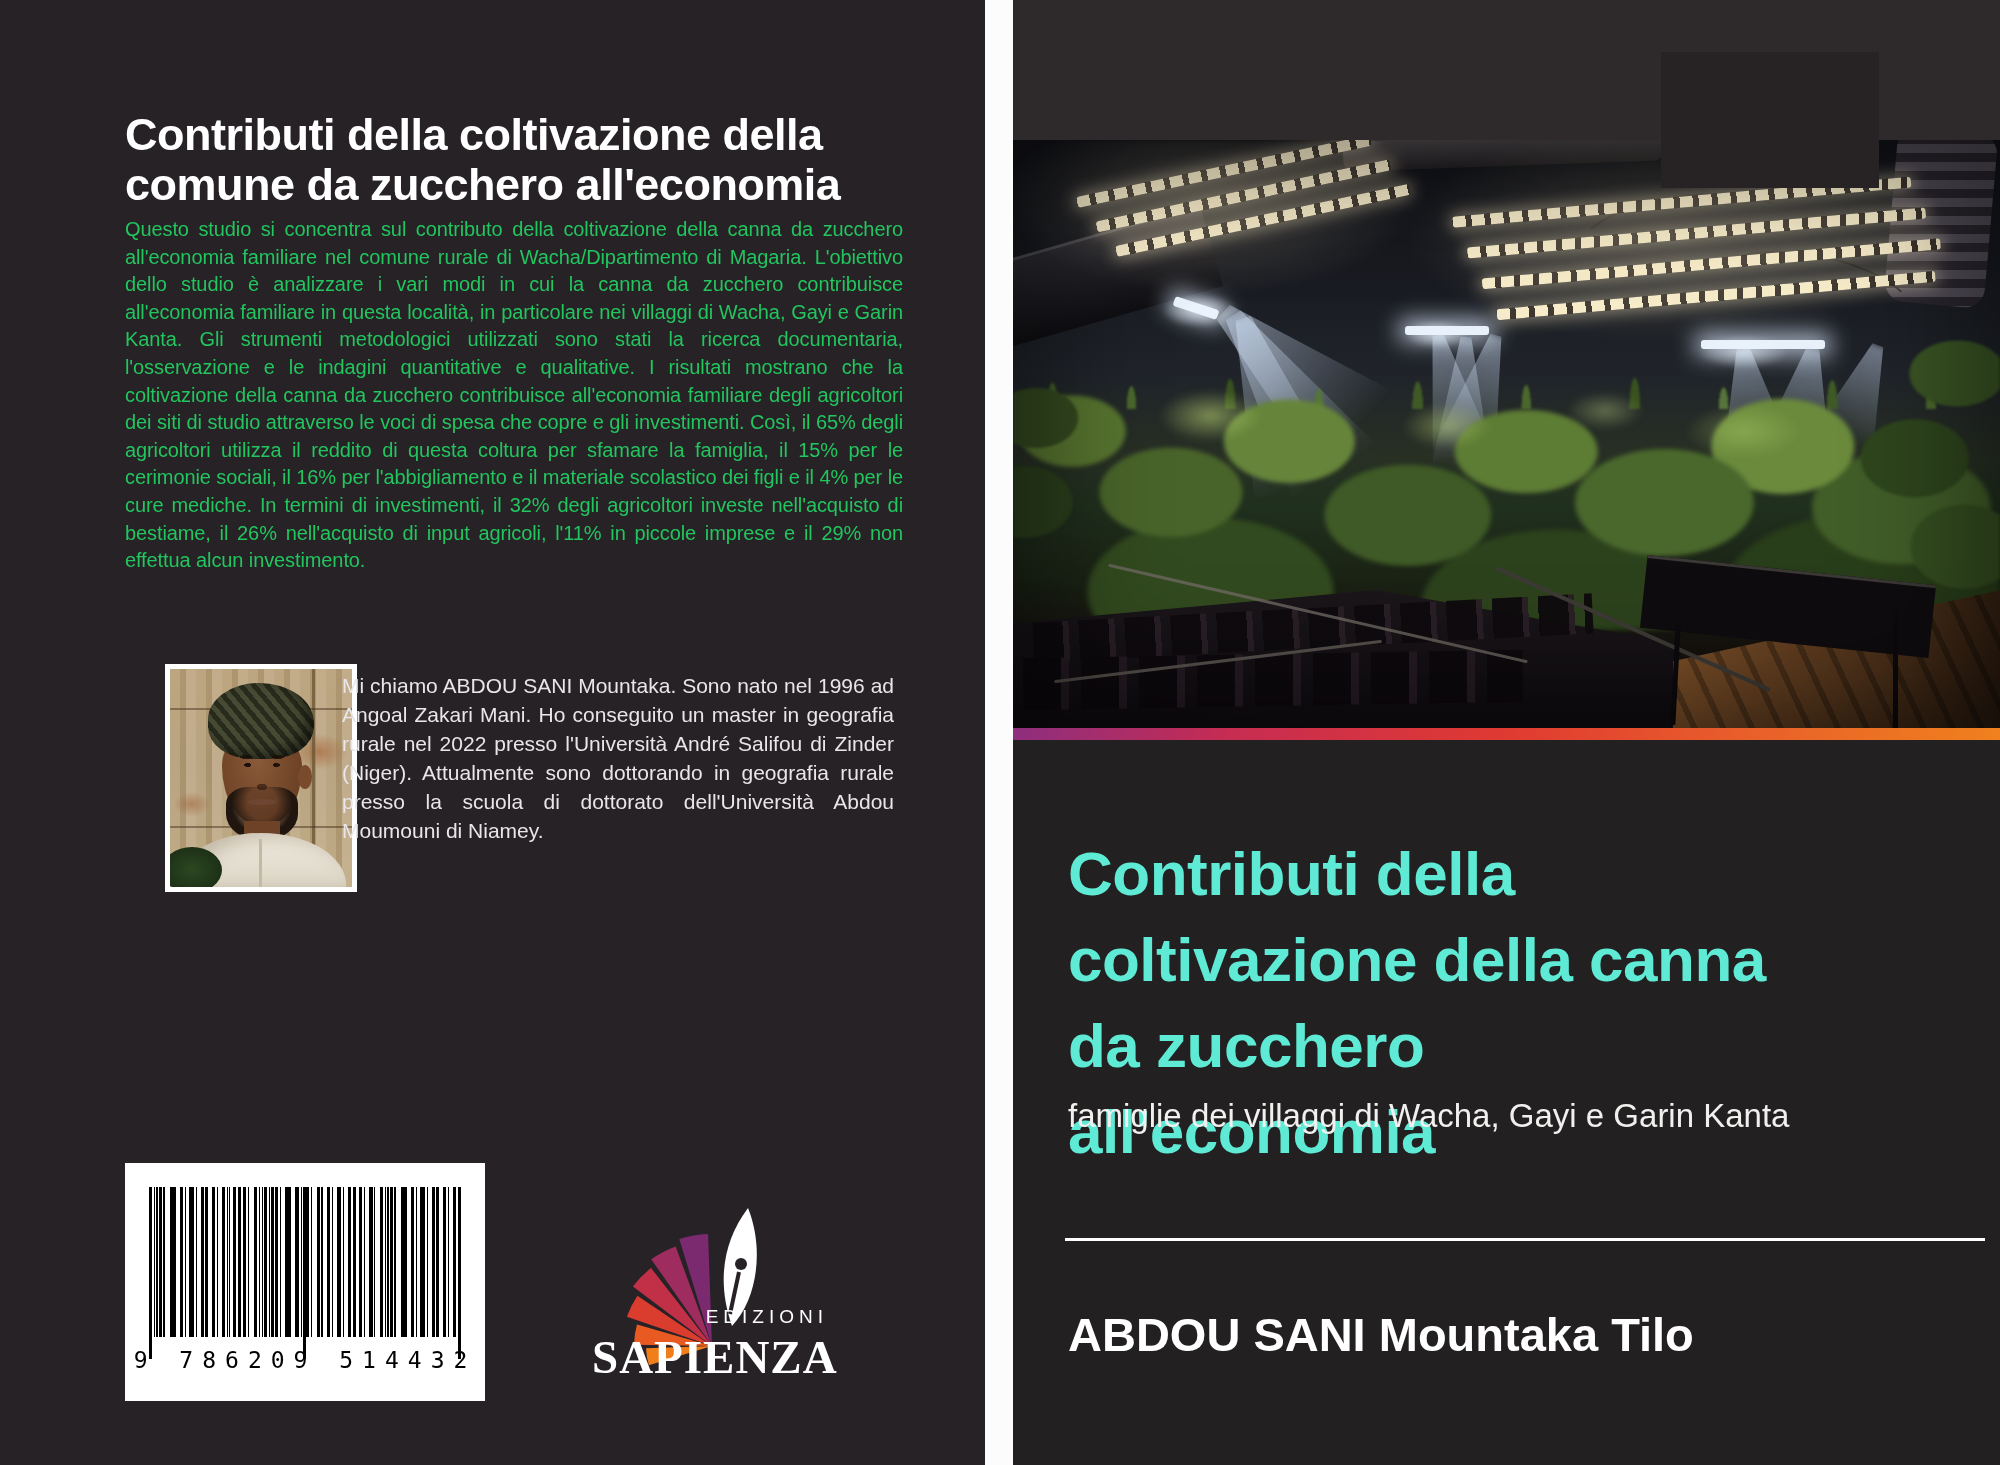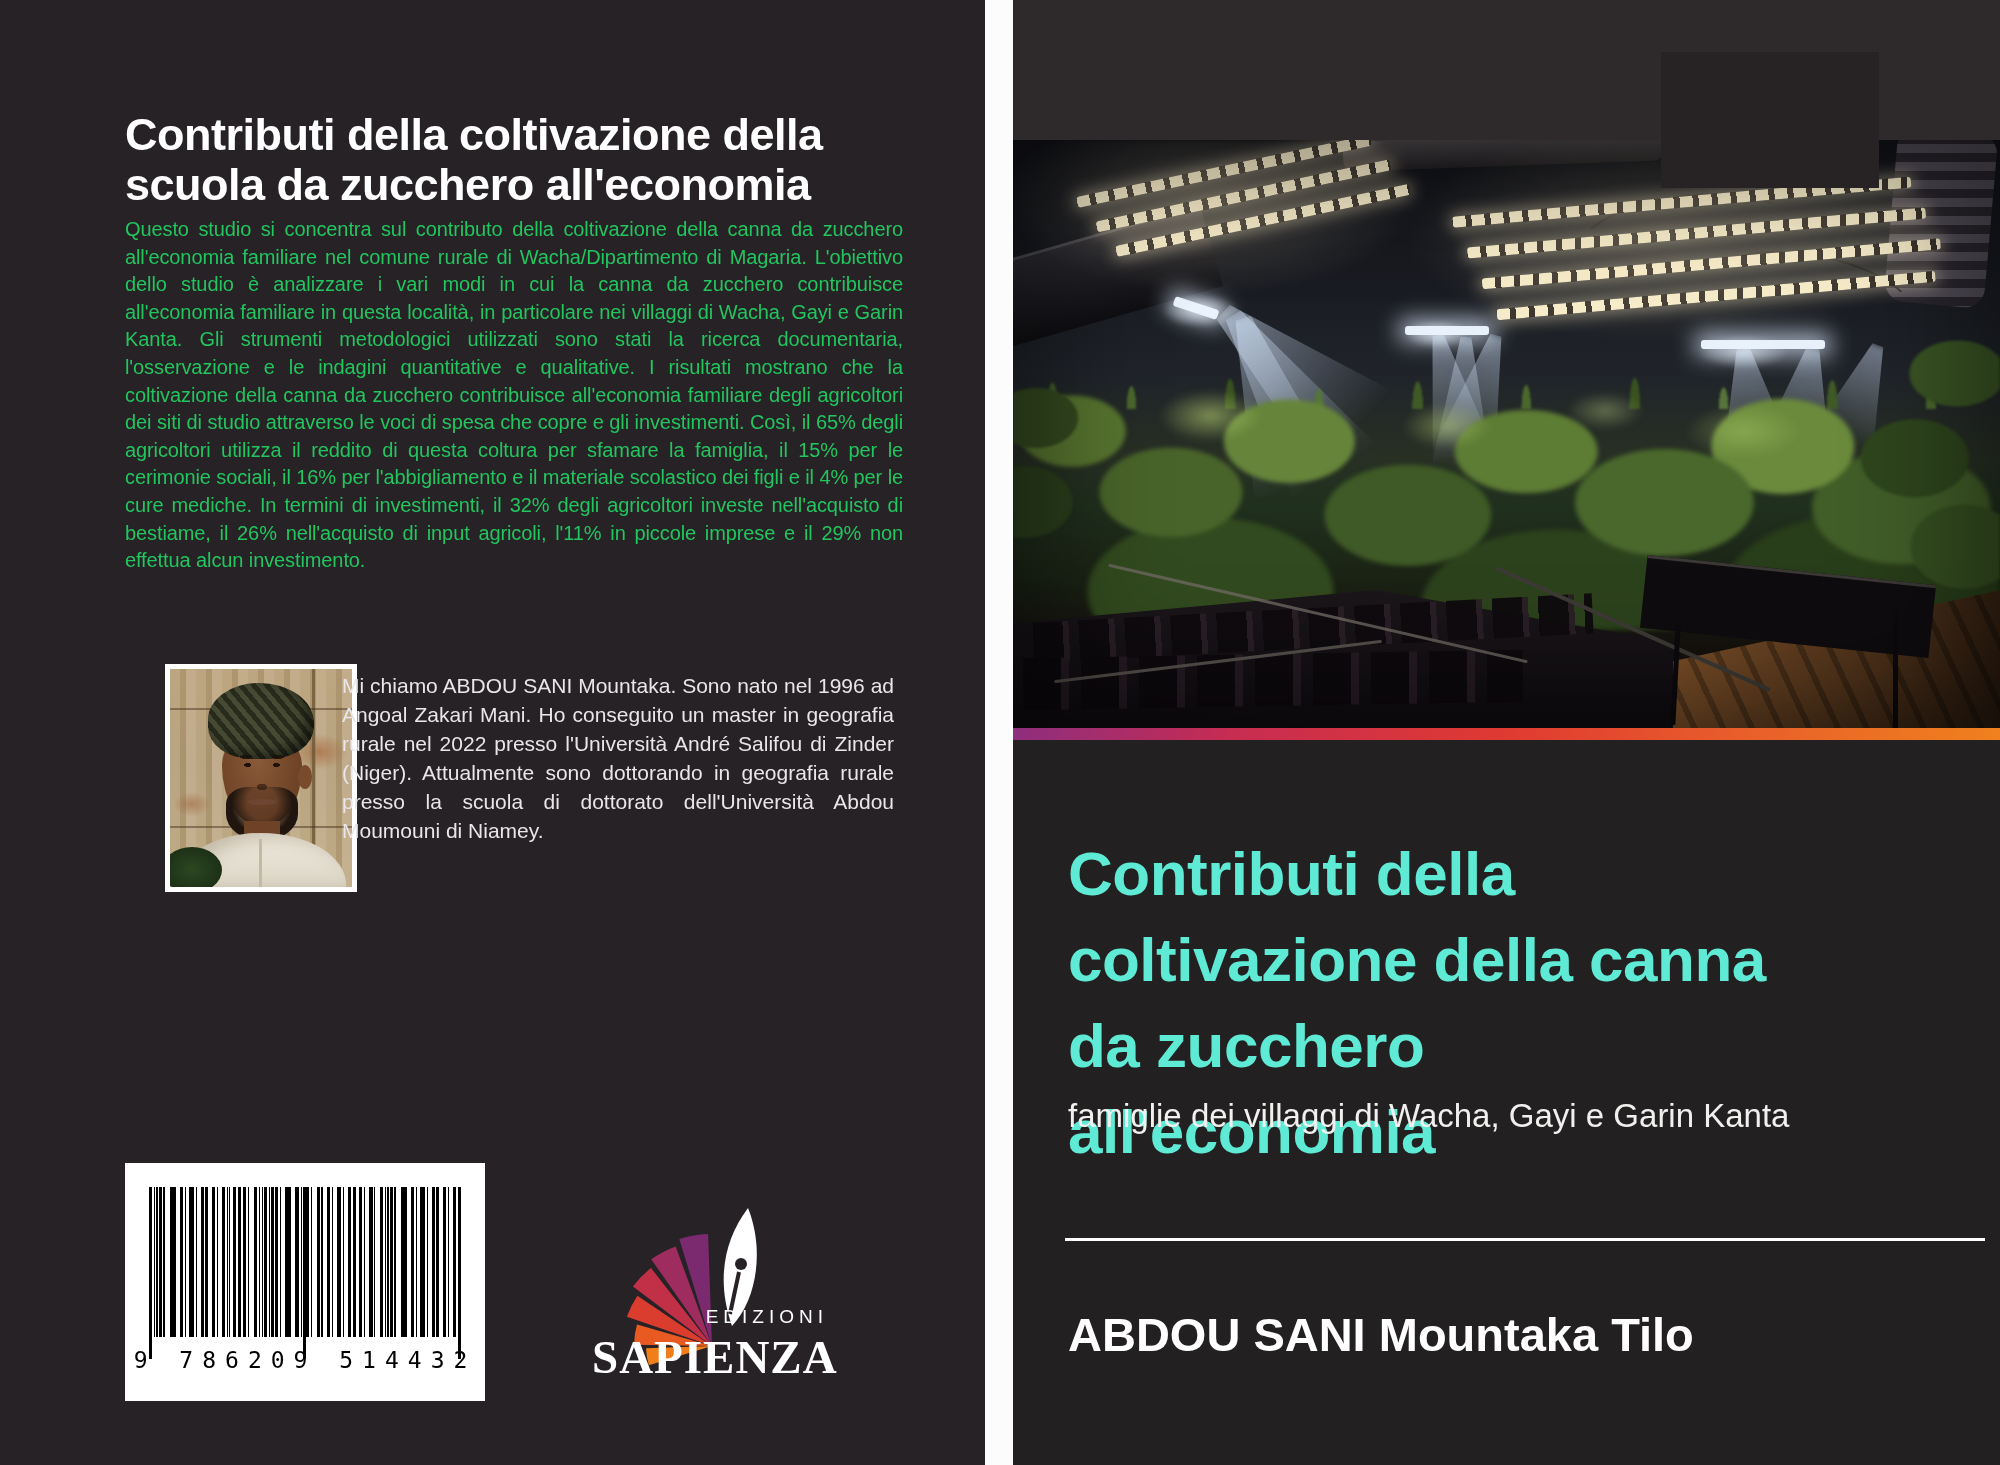--- a/index.html
+++ b/index.html
@@ -172,21 +172,21 @@
   .front-author{position:absolute;left:55px;top:1260px;width:910px;color:#fff;
                 font-size:47px;font-weight:bold;line-height:56px;}
 </style>
 </head>
 <body>
 
 <div class="spread">
 
   <section class="back">
     <h1 class="back-title">Contributi della coltivazione della
-scuola da zucchero all'economia</h1>
+comune da zucchero all'economia</h1>
     <p class="back-summary">Questo studio si concentra sul contributo della coltivazione della canna da zucchero all'economia familiare nel comune rurale di Wacha/Dipartimento di Magaria. L'obiettivo dello studio è analizzare i vari modi in cui la canna da zucchero contribuisce all'economia familiare in questa località, in particolare nei villaggi di Wacha, Gayi e Garin Kanta. Gli strumenti metodologici utilizzati sono stati la ricerca documentaria, l'osservazione e le indagini quantitative e qualitative. I risultati mostrano che la coltivazione della canna da zucchero contribuisce all'economia familiare degli agricoltori dei siti di studio attraverso le voci di spesa che copre e gli investimenti. Così, il 65% degli agricoltori utilizza il reddito di questa coltura per sfamare la famiglia, il 15% per le cerimonie sociali, il 16% per l'abbigliamento e il materiale scolastico dei figli e il 4% per le cure mediche. In termini di investimenti, il 32% degli agricoltori investe nell'acquisto di bestiame, il 26% nell'acquisto di input agricoli, l'11% in piccole imprese e il 29% non effettua alcun investimento.</p>
 
     <figure class="portrait">
       <div class="portrait-inner">
         <div class="p-seam"></div>
         <div class="p-line" style="top:18%;"></div>
         <div class="p-line" style="top:72%;"></div>
         <div class="p-face"></div>
         <div class="p-ear"></div>
         <div class="p-cap"></div>

